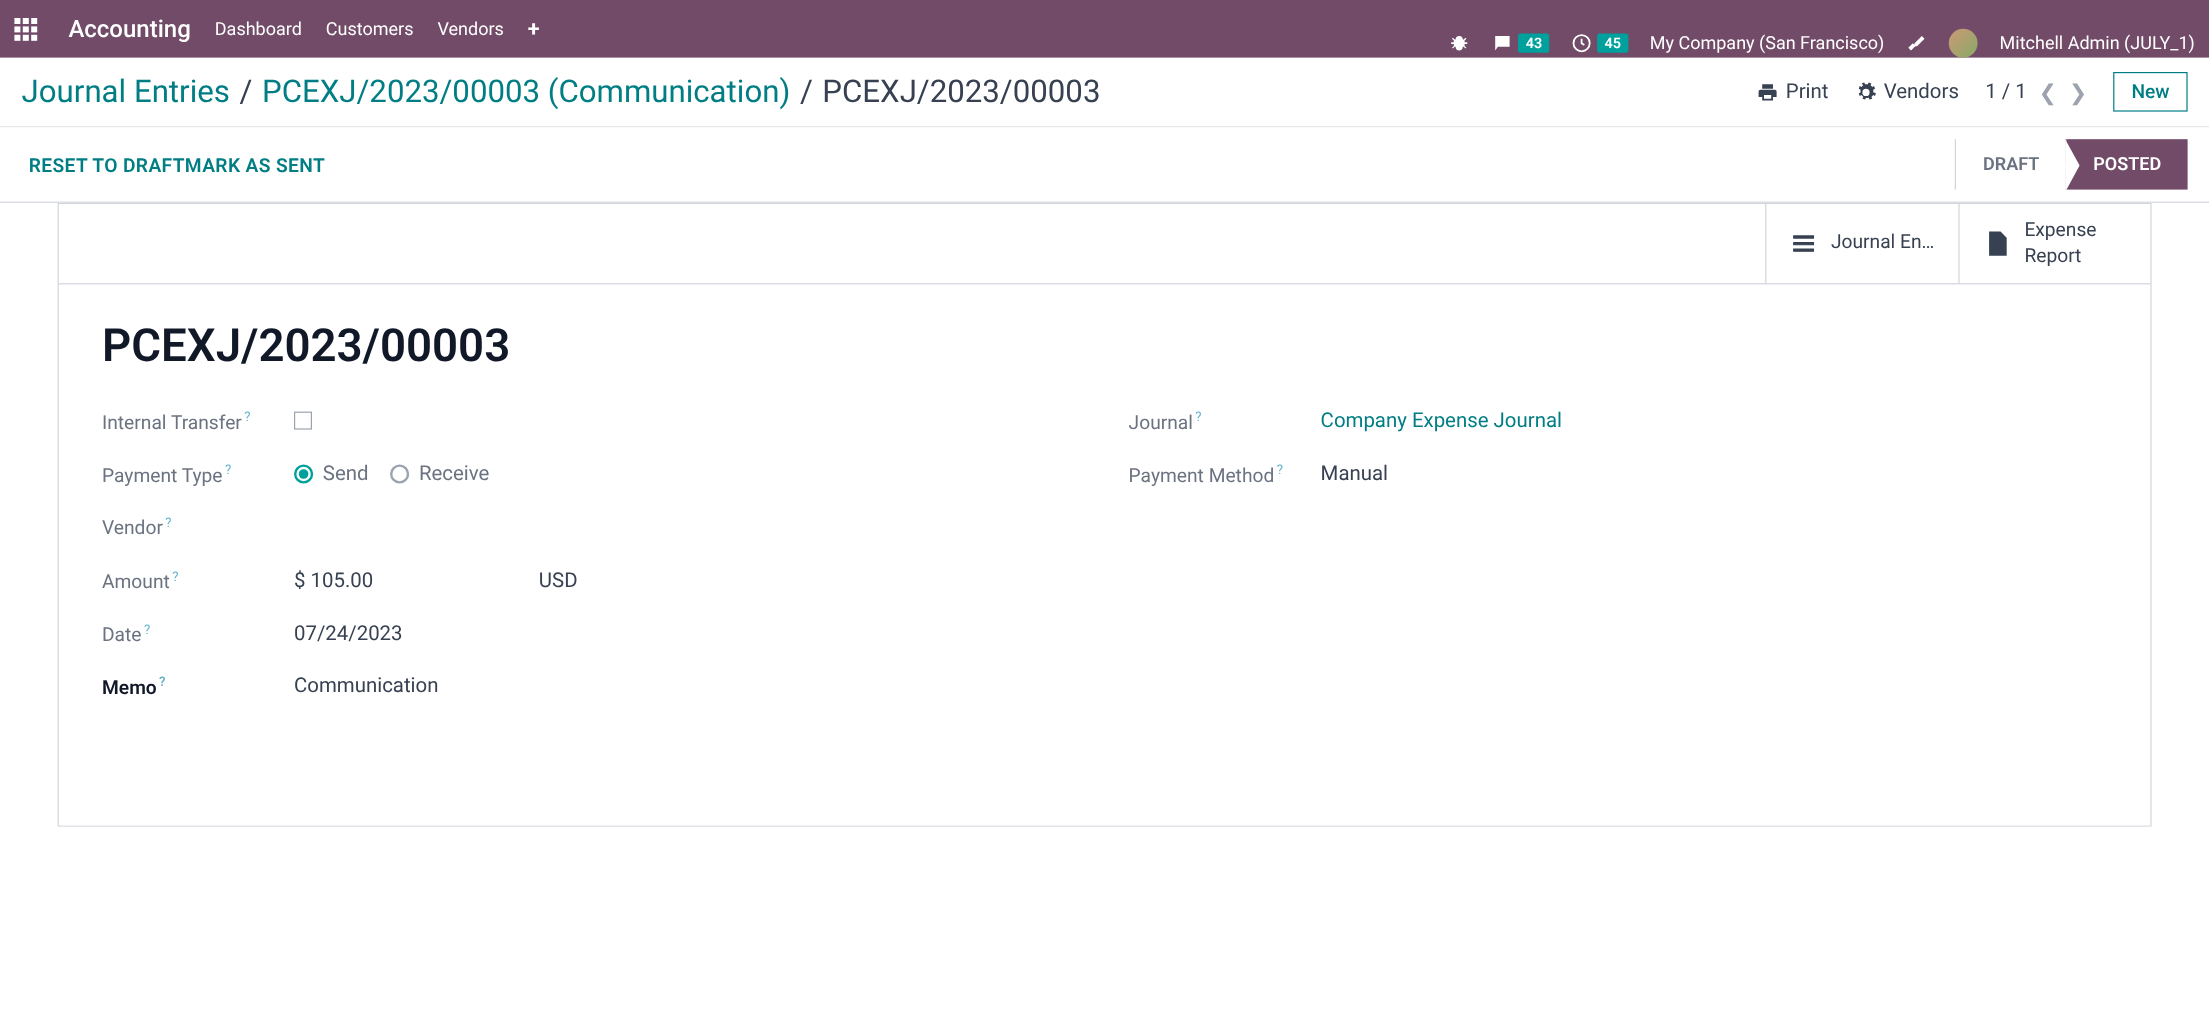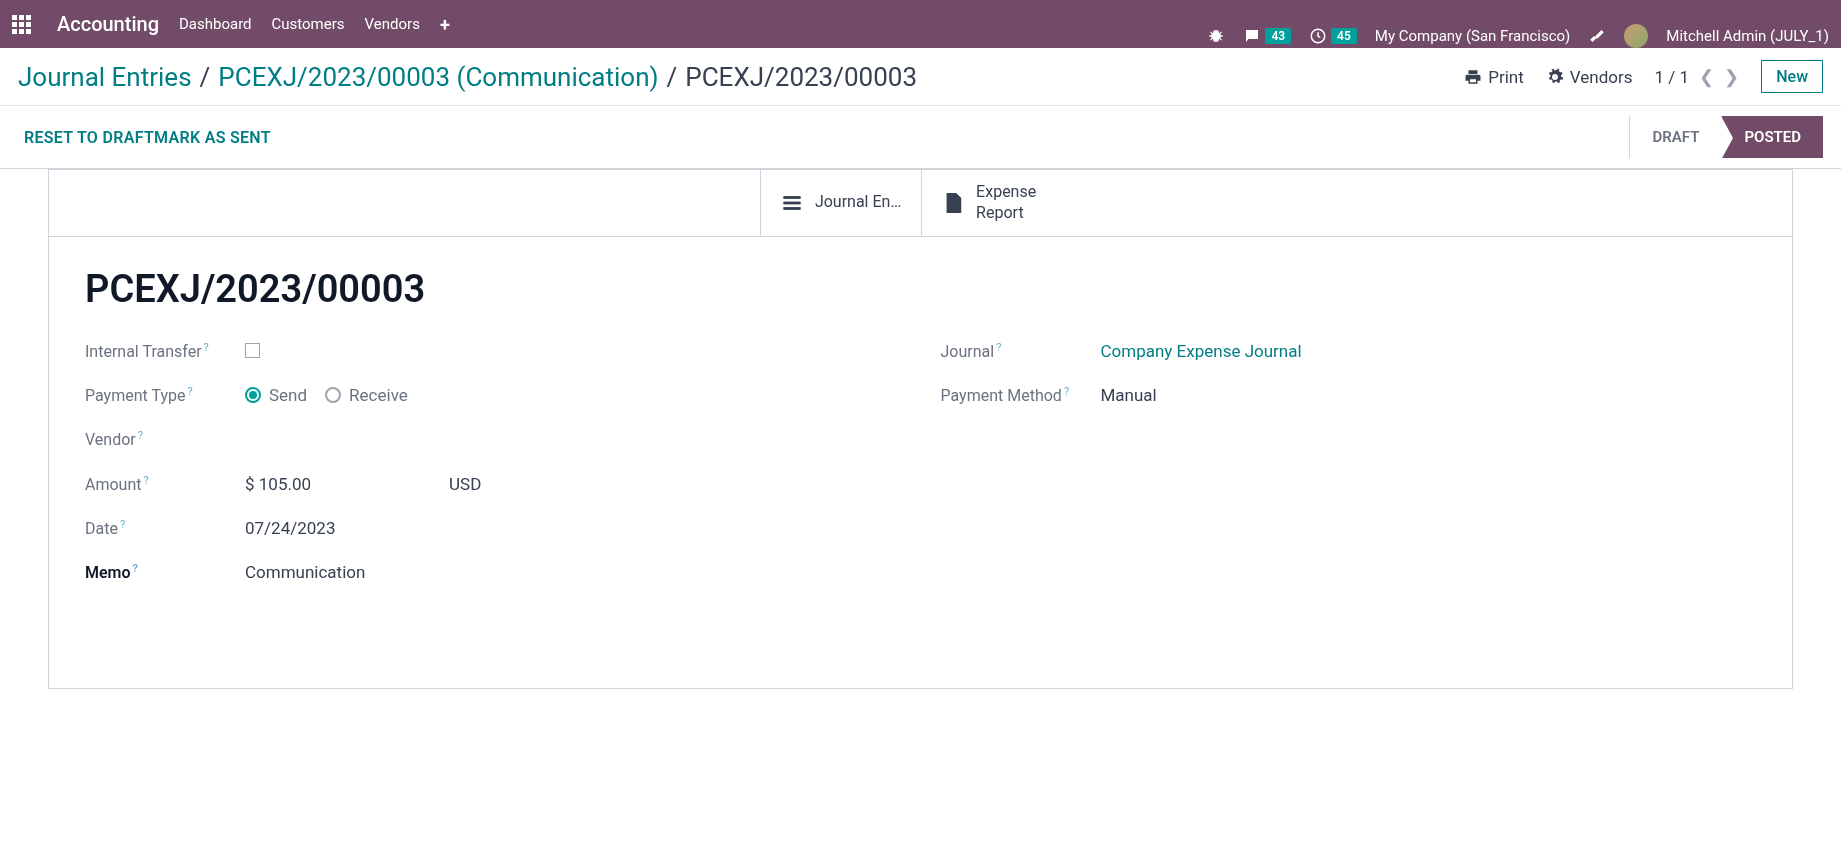--- a/index.html
+++ b/index.html
@@ -39,21 +39,21 @@
 .status-steps { margin-left:auto; display:flex; align-items:center; }
 .step { padding:12px 22px; font-weight:600; font-size:15px; color:#6b7280; border-left:1px solid #d1d5db; position:relative; }
 .step.active { background:#714B67; color:#fff; }
 .step.active::before { content:""; position:absolute; left:-12px; top:0; bottom:0; width:0; height:0; border-top:22px solid transparent; border-bottom:22px solid transparent; border-left:12px solid #fff; }
 .step.active::after { content:""; position:absolute; left:0; top:0; bottom:0; width:0; height:0; border-top:22px solid transparent; border-bottom:22px solid transparent; border-left:12px solid #714B67; display:none; }
 .step.draft::after { content:""; position:absolute; right:-12px; top:0; bottom:0; width:0; height:0; border-top:22px solid transparent; border-bottom:22px solid transparent; border-left:12px solid #fff; z-index:1; }
 
 
 .sheet-wrap { padding:0 48px; }
 .sheet { border:1px solid #d1d5db; background:#fff; min-height:520px; }
-.button-box { display:flex; justify-content:center; border-bottom:1px solid #d1d5db; }
+.button-box { display:flex; justify-content:flex-end; border-bottom:1px solid #d1d5db; }
 .stat-btn { border-left:1px solid #d1d5db; display:flex; align-items:center; gap:12px; padding:12px 20px; min-width:160px; cursor:pointer; }
 .stat-btn .lbl { font-size:16px; color:#374151; line-height:1.3; }
 svg.stat-icon { width:22px; height:22px; fill:#374151; stroke:#374151; }
 
 .form-body { padding:30px 36px; }
 h1.title { font-size:38px; font-weight:600; color:#111827; margin-bottom:30px; }
 
 .form-grid { display:grid; grid-template-columns:1fr 1fr; gap:0 40px; }
 .form-col { display:flex; flex-direction:column; gap:24px; }
 .field { display:flex; align-items:center; }

